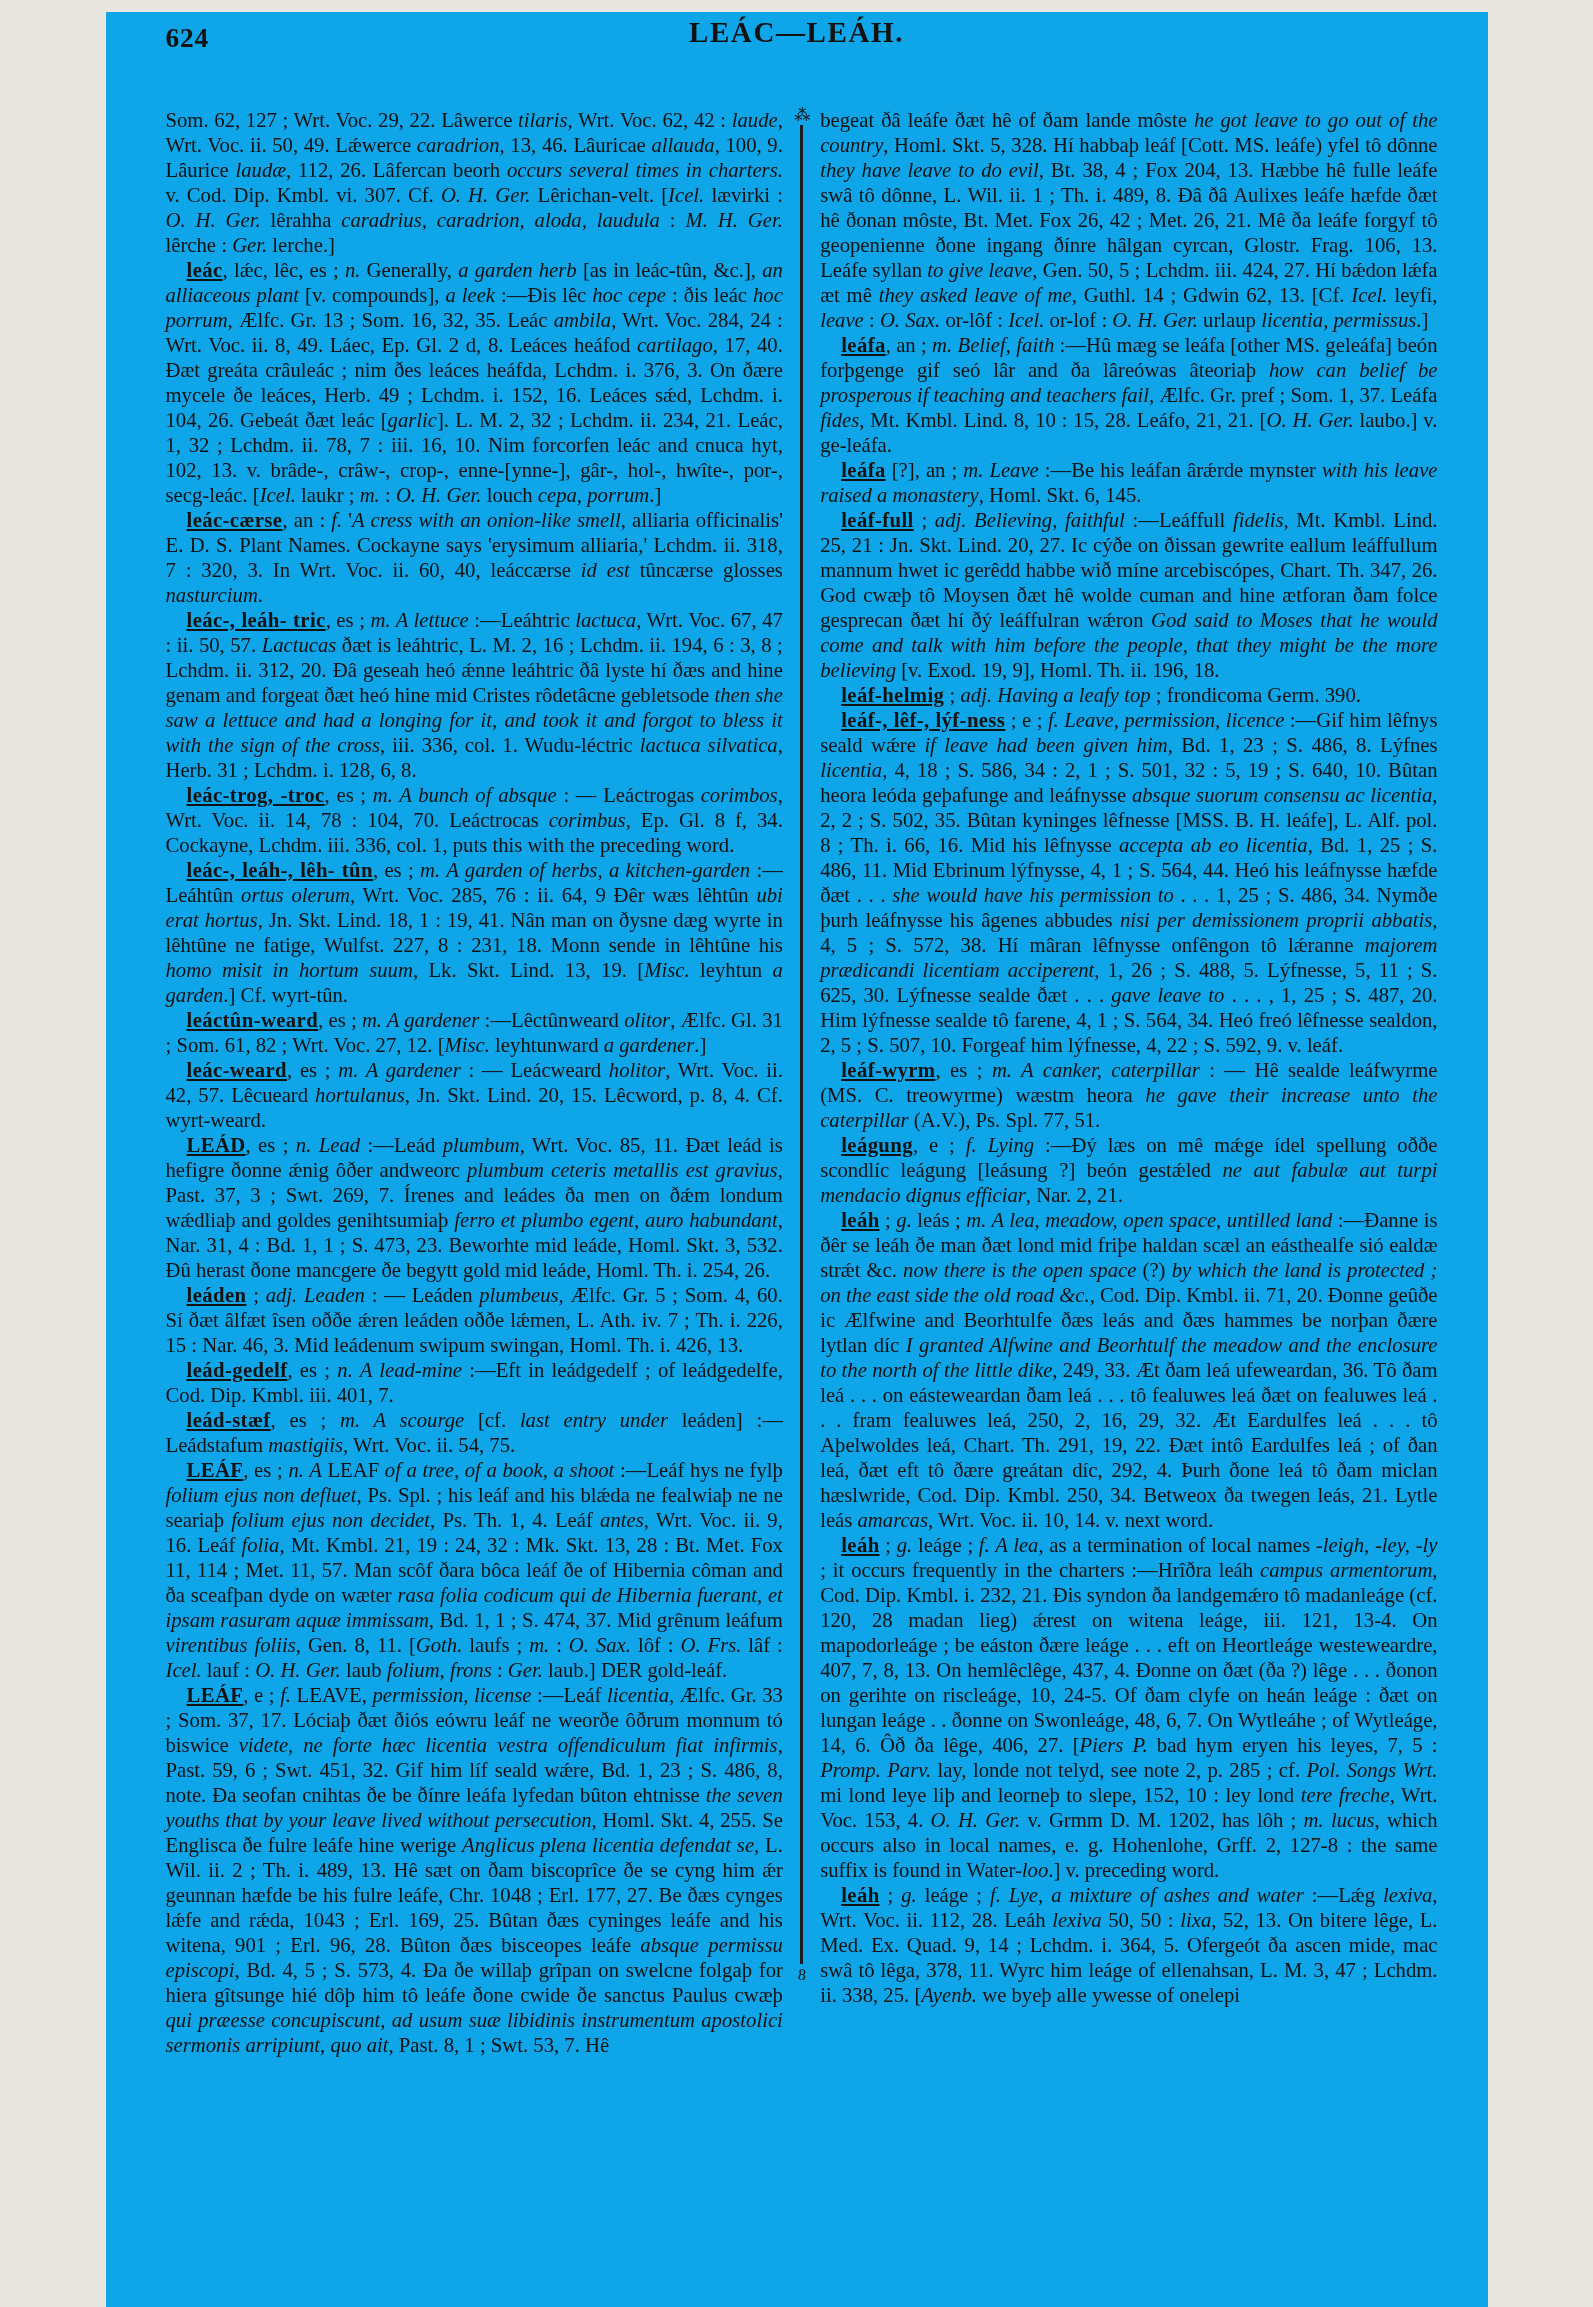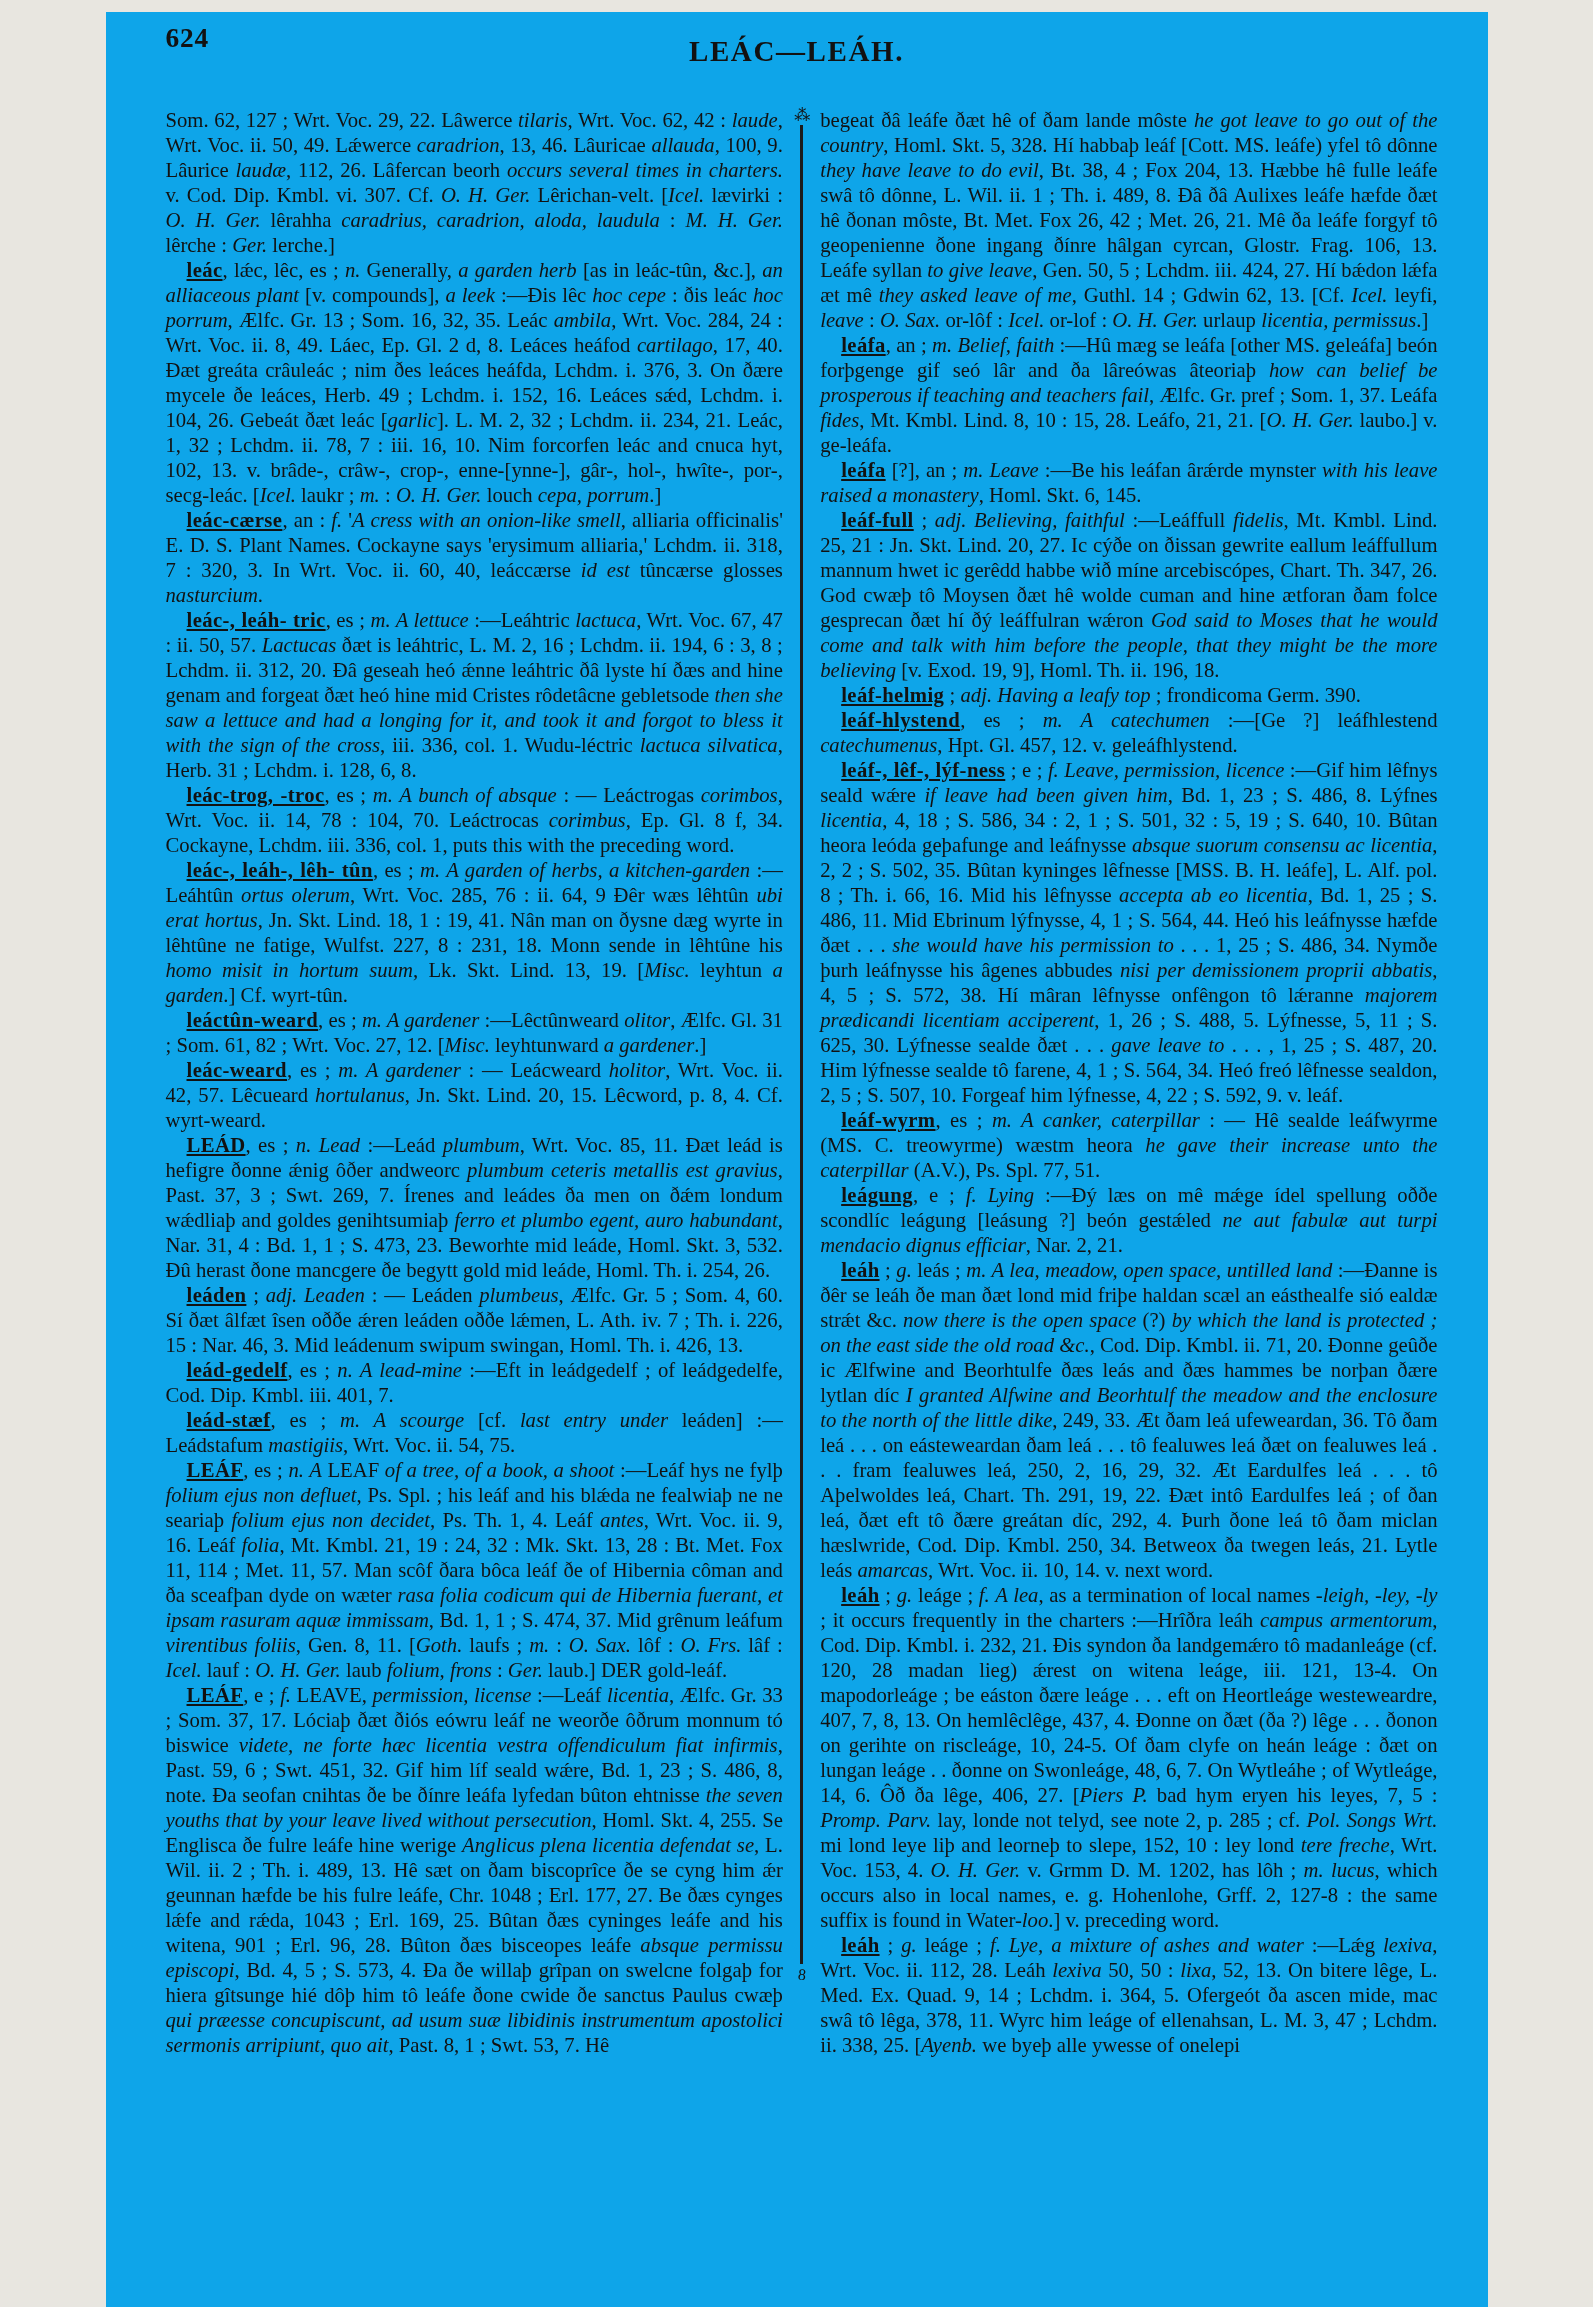--- a/index.html
+++ b/index.html
@@ -16,21 +16,21 @@
   .header{
     position:relative;
     height:60px;
     padding:14.5px 55px 0 60px;
   }
   .page-number{
     position:absolute;left:60px;top:11.3px;
     font-size:27.4px;font-weight:600;letter-spacing:0.8px;
   }
   .page-title{
-    position:absolute;left:0;right:0;top:23px;
+    position:absolute;left:0;right:0;top:4px;
     text-align:center;
     font-size:29px;font-weight:600;letter-spacing:1.6px;
   }
   .columns{
     display:flex;
     padding:21px 50px 0 60px;
     align-items:stretch;
     justify-content:space-between;
   }
   .col{
@@ -125,21 +125,20 @@
         <p class="entry continuation"><b class="headword"></b><span>begeat ðâ leáfe ðæt hê of ðam lande môste <i>he got leave to go out of the country</i>, Homl. Skt. 5, 328.   Hí habbaþ leáf [Cott. MS. leáfe) yfel tô dônne <i>they have leave to do evil</i>, Bt. 38, 4 ;  Fox 204, 13.   Hæbbe hê fulle leáfe swâ tô dônne, L. Wil. ii. 1 ;  Th. i. 489, 8.   Ðâ ðâ Aulixes leáfe hæfde ðæt hê ðonan môste, Bt. Met. Fox 26, 42 ;  Met. 26, 21.   Mê ða leáfe forgyf tô geopenienne ðone ingang ðínre hâlgan cyrcan, Glostr. Frag. 106, 13.   Leáfe syllan <i>to give leave</i>, Gen. 50, 5 ;  Lchdm. iii. 424, 27.   Hí bǽdon lǽfa æt mê <i>they asked leave of me</i>, Guthl. 14 ;  Gdwin 62, 13.   [Cf. <i>Icel.</i> leyfi, <i>leave</i> :  <i>O. Sax.</i> or-lôf :  <i>Icel.</i> or-lof :  <i>O. H. Ger.</i> urlaup <i>licentia, permissus</i>.]</span></p>
 
         <p class="entry"><b class="headword">leáfa</b><span>, an ;  <i>m.  Belief, faith</i> :—Hû mæg se leáfa [other MS. geleáfa] beón forþgenge gif seó lâr and ða lâreówas âteoriaþ <i>how can belief be prosperous if teaching and teachers fail</i>, Ælfc. Gr. pref ;  Som. 1, 37. Leáfa <i>fides</i>, Mt. Kmbl. Lind. 8, 10 :  15, 28.   Leáfo, 21, 21.   [<i>O. H. Ger.</i> laubo.]   v. ge-leáfa.</span></p>
 
         <p class="entry"><b class="headword">leáfa</b><span> [?], an ;  <i>m.  Leave</i> :—Be his leáfan ârǽrde mynster <i>with his leave raised a monastery</i>, Homl. Skt. 6, 145.</span></p>
 
         <p class="entry"><b class="headword">leáf-full</b><span> ;  <i>adj. Believing, faithful</i> :—Leáffull <i>fidelis</i>, Mt. Kmbl. Lind. 25, 21 :  Jn. Skt. Lind. 20, 27.   Ic cýðe on ðissan gewrite eallum leáffullum mannum hwet ic gerêdd habbe wið míne arcebiscópes, Chart. Th. 347, 26.   God cwæþ tô Moysen ðæt hê wolde cuman and hine ætforan ðam folce gesprecan ðæt hí ðý leáffulran wǽron <i>God said to Moses that he would come and talk with him before the people, that they might be the more believing</i> [v. Exod. 19, 9], Homl. Th. ii. 196, 18.</span></p>
 
         <p class="entry"><b class="headword">leáf-helmig</b><span> ;  <i>adj. Having a leafy top</i> ;  frondicoma Germ. 390.</span></p>
 
-        <p class="entry"><b class="headword">leáf-hlystend</b><span>, es ;  <i>m.  A  catechumen</i> :—[Ge ?] leáfhlestend <i>catechumenus</i>, Hpt. Gl. 457, 12.   v. geleáfhlystend.</span></p>
 
         <p class="entry"><b class="headword">leáf-, lêf-, lýf-ness</b><span> ;  e ;  <i>f. Leave, permission, licence</i> :—Gif him lêfnys seald wǽre <i>if leave had been given him</i>, Bd. 1, 23 ;  S. 486, 8.   Lýfnes <i>licentia</i>, 4, 18 ;  S. 586, 34 :  2, 1 ;  S. 501, 32 :  5, 19 ;  S. 640, 10.   Bûtan heora leóda geþafunge and leáfnysse <i>absque suorum consensu ac licentia</i>, 2, 2 ;  S. 502, 35.   Bûtan kyninges lêfnesse [MSS. B. H. leáfe], L. Alf. pol. 8 ;  Th. i. 66, 16.   Mid his lêfnysse <i>accepta ab eo licentia</i>, Bd. 1, 25 ;  S. 486, 11.   Mid Ebrinum lýfnysse, 4, 1 ;  S. 564, 44.   Heó his leáfnysse hæfde ðæt . . . <i>she would have his permission to</i> . . . 1, 25 ;  S. 486, 34. Nymðe þurh leáfnysse his âgenes abbudes <i>nisi per demissionem proprii abbatis</i>, 4, 5 ;  S. 572, 38.   Hí mâran lêfnysse onfêngon tô lǽranne <i>majorem prædicandi licentiam acciperent</i>, 1, 26 ;  S. 488, 5.   Lýfnesse, 5, 11 ;  S. 625, 30.   Lýfnesse sealde ðæt . . . <i>gave leave to</i> . . . , 1, 25 ;  S. 487, 20. Him lýfnesse sealde tô farene, 4, 1 ;  S. 564, 34.   Heó freó lêfnesse sealdon, 2, 5 ;  S. 507, 10.   Forgeaf him lýfnesse, 4, 22 ;  S. 592, 9.   v. leáf.</span></p>
 
 
         <p class="entry"><b class="headword">leáf-wyrm</b><span>, es ;  <i>m.  A  canker, caterpillar</i> : — Hê  sealde  leáfwyrme (MS. C. treowyrme) wæstm heora <i>he gave their increase unto the caterpillar</i> (A.V.), Ps. Spl. 77, 51.</span></p>
 
         <p class="entry"><b class="headword">leágung</b><span>, e ;  <i>f. Lying</i> :—Ðý læs on mê mǽge ídel spellung oððe scondlíc leágung [leásung ?] beón gestǽled <i>ne aut fabulæ aut turpi mendacio dignus efficiar</i>, Nar. 2, 21.</span></p>
 
         <p class="entry"><b class="headword">leáh</b><span> ;  <i>g.</i> leás ;  <i>m. A lea, meadow, open space, untilled land</i> :—Ðanne is ðêr se leáh ðe man ðæt lond mid friþe haldan scæl an eásthealfe sió ealdæ strǽt &amp;c. <i>now there is the open space</i> (?) <i>by which the land is protected ;  on the east side the old road &amp;c.</i>, Cod. Dip. Kmbl. ii. 71, 20. Ðonne geûðe ic Ælfwine and Beorhtulfe ðæs leás and ðæs hammes be norþan ðære lytlan díc <i>I granted Alfwine and Beorhtulf the meadow and the enclosure to the north of the little dike</i>, 249, 33.   Æt ðam leá ufeweardan, 36.   Tô ðam leá . . . on eásteweardan ðam leá . . . tô fealuwes leá ðæt on fealuwes leá . . . fram fealuwes leá, 250, 2, 16, 29, 32.   Æt Eardulfes leá . . . tô Aþelwoldes leá, Chart. Th. 291, 19, 22.   Ðæt intô Eardulfes leá ;  of ðan leá, ðæt eft tô ðære greátan díc, 292, 4.   Þurh ðone leá tô ðam miclan hæslwride, Cod. Dip. Kmbl. 250, 34.   Betweox ða twegen leás, 21.   Lytle leás <i>amarcas</i>, Wrt. Voc. ii. 10, 14.   v. next word.</span></p>
 

